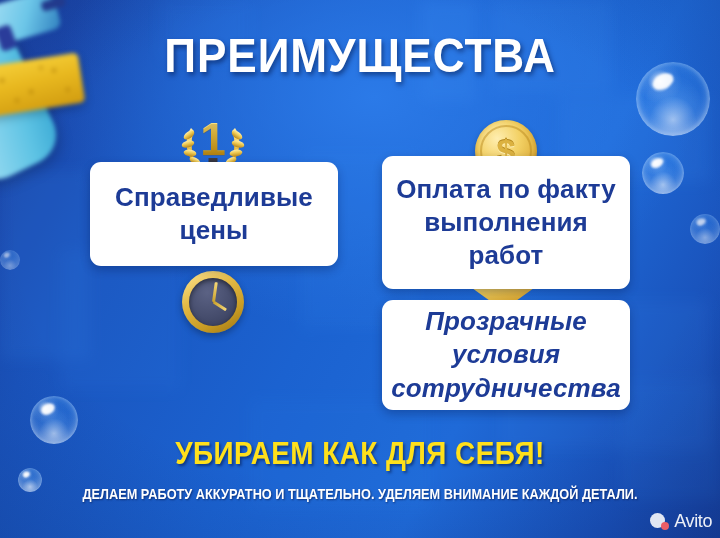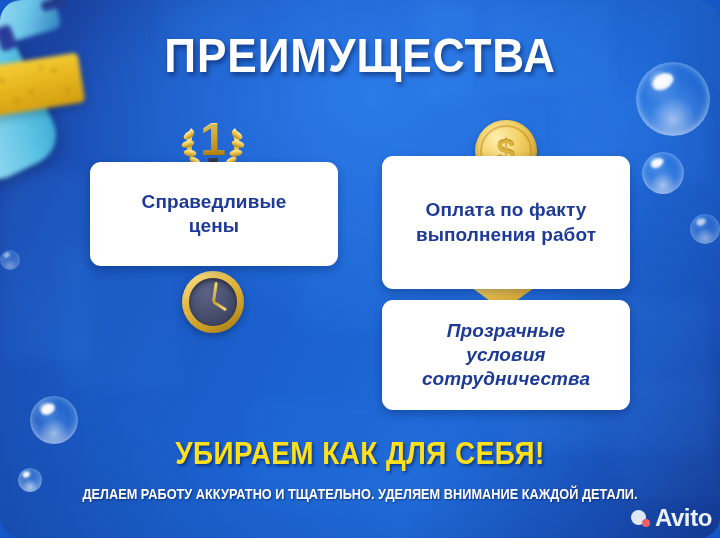--- a/index.html
+++ b/index.html
@@ -6,21 +6,20 @@
   body{
     width:720px;height:538px;overflow:hidden;
     font-family:"Liberation Sans","DejaVu Sans",sans-serif;
     background:#1356c8;
   }
   #poster{
     position:relative;width:720px;height:538px;overflow:hidden;
     background:
       radial-gradient(ellipse 520px 380px at 52% 18%, #2b7ae8 0%, rgba(43,122,232,0) 62%),
       linear-gradient(118deg,#1b3f9e 0%, #1a54bd 22%, #1b62d0 48%, #1f6ad8 68%, #1950b8 88%, #163f9c 100%);
-    border-radius: 21px;
   }
 
   
   .bgshapes{position:absolute;inset:0;overflow:hidden;filter:blur(7px);opacity:.55;}
   .bgshapes i{position:absolute;display:block;background:#3a8bf0;border-radius:3px;}
   .s1{left:420px;top:-18px;width:56px;height:120px;opacity:.42;}
   .s2{left:492px;top:-10px;width:120px;height:104px;opacity:.30;}
   .s3{left:560px;top:96px;width:150px;height:86px;opacity:.26;}
   .s4{left:300px;top:150px;width:120px;height:180px;opacity:.18;}
   .s5{left:500px;top:300px;width:210px;height:150px;opacity:.20;}
@@ -89,21 +88,21 @@
   }
 
   
   .card{
     position:absolute;background:#ffffff;border-radius:11px;
     box-shadow:0 4px 10px rgba(0,20,70,.30);
     display:flex;align-items:center;justify-content:center;
     padding:0 10px;box-sizing:border-box;
   }
   .card .ctext{
-    color:#1d3b96;font-weight:bold;font-size:19px;line-height:1.28;
+    color:#1d3b96;font-weight:bold;font-size:26px;line-height:1.28;
     text-align:center;white-space:pre-line;letter-spacing:.1px;
   }
   .c1{left:90px;top:162px;width:248px;height:104px;}
   .c2{left:382px;top:156px;width:248px;height:133px;}
   .c3{left:90px;top:310px;width:248px;height:96px;}
   .c4{left:382px;top:300px;width:248px;height:110px;font-style:italic;}
 
   
   .iconwrap{position:absolute;width:70px;height:70px;}
   .i1{left:178px;top:112px;}
@@ -164,21 +163,21 @@
     text-shadow:1px 1px 2px rgba(0,15,60,.55);
   }
 
   
   .avito{position:absolute;right:8px;bottom:6px;display:flex;align-items:center;gap:3px;opacity:.92;}
   .avito .mark{position:relative;width:21px;height:21px;}
   .avito .mark .big{position:absolute;left:0;top:2px;width:15px;height:15px;border-radius:50%;
     background:#ffffff;opacity:.95;}
   .avito .mark .dot{position:absolute;left:11px;top:11px;width:8px;height:8px;border-radius:50%;
     background:#ff6163;}
-  .avito .wm{color:#ffffff;font-weight:bold;font-size:24px;letter-spacing:-.4px;}
+  .avito .wm{color:#ffffff;font-weight:normal;font-size:18px;letter-spacing:-.4px;}
 </style>
 </head>
 <body>
 
 <div id="poster">
 
   <div class="bgshapes">
     <i class="s1"></i>
       <i class="s2"></i>
       <i class="s3"></i>

